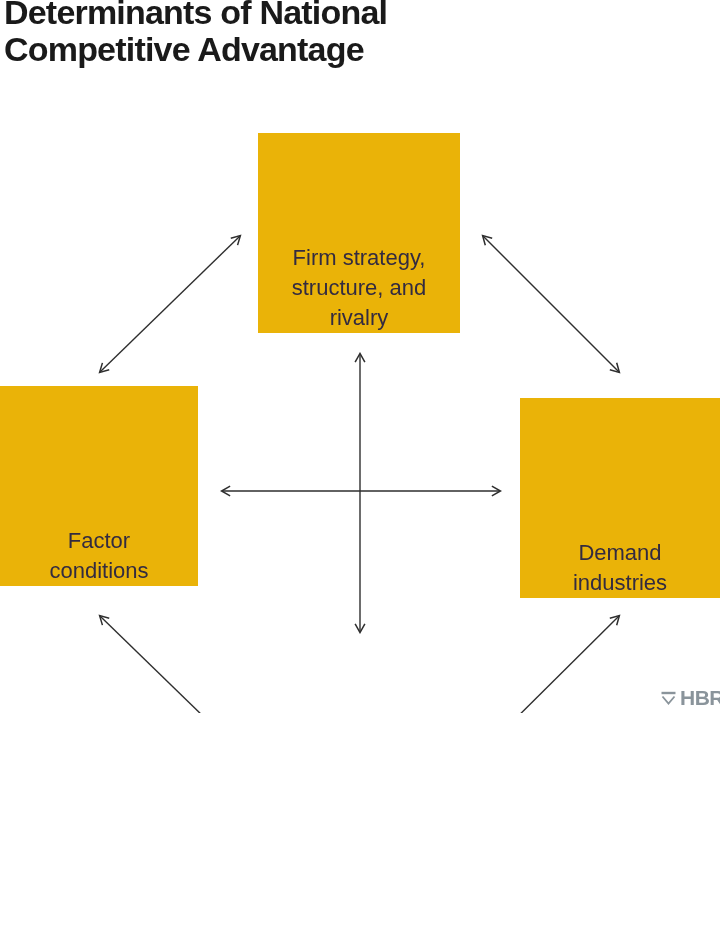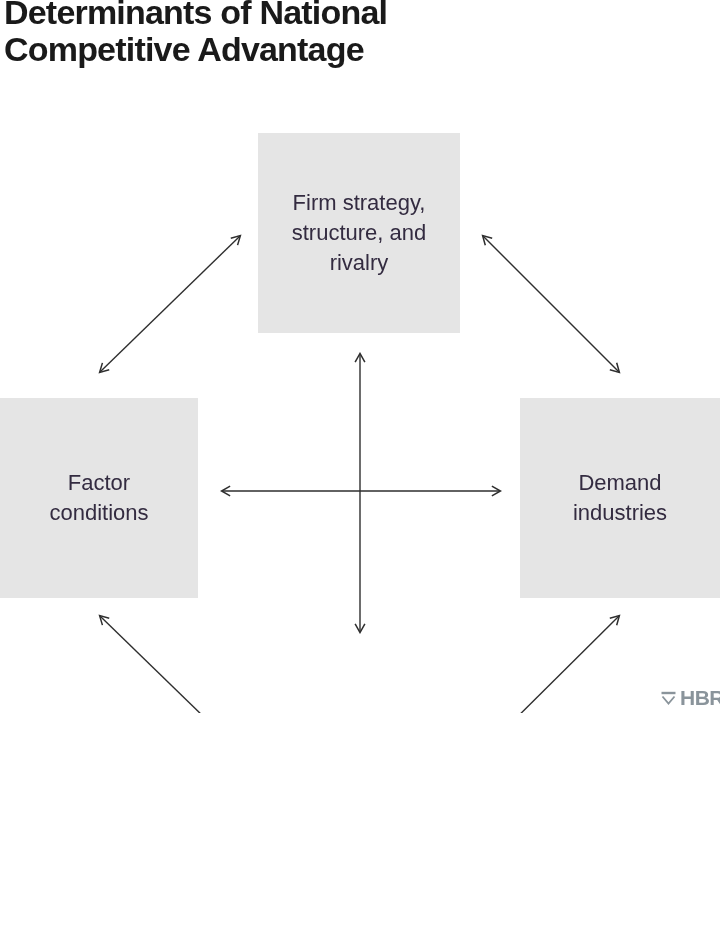--- a/index.html
+++ b/index.html
@@ -25,34 +25,34 @@
   }
   .arrow-layer {
     position: absolute;
     left: 0;
     top: 0;
     width: 720px;
     height: 931px;
   }
   .node {
     position: absolute;
-    background: #e5e5e5;
+    background: #eab308;
     display: flex;
-    align-items: center;
+    align-items: flex-end;
     justify-content: center;
     text-align: center;
   }
   .node-label {
     font-size: 22px;
     line-height: 1.36;
     color: #332b40;
     white-space: pre-line;
   }
   .node-top    { left: 258px; top: 133px; width: 202px; height: 200px; }
-  .node-left   { left: 0px;   top: 398px; width: 198px; height: 200px; }
+  .node-left   { left: 0px;   top: 386px; width: 198px; height: 200px; }
   .node-right  { left: 520px; top: 398px; width: 200px; height: 200px; }
   .node-bottom { left: 258px; top: 655px; width: 202px; height: 198px; }
   .logo {
     position: absolute;
     right: -4px;
     bottom: 3px;
     display: flex;
     align-items: center;
     gap: 3px;
     color: #8a949b;

